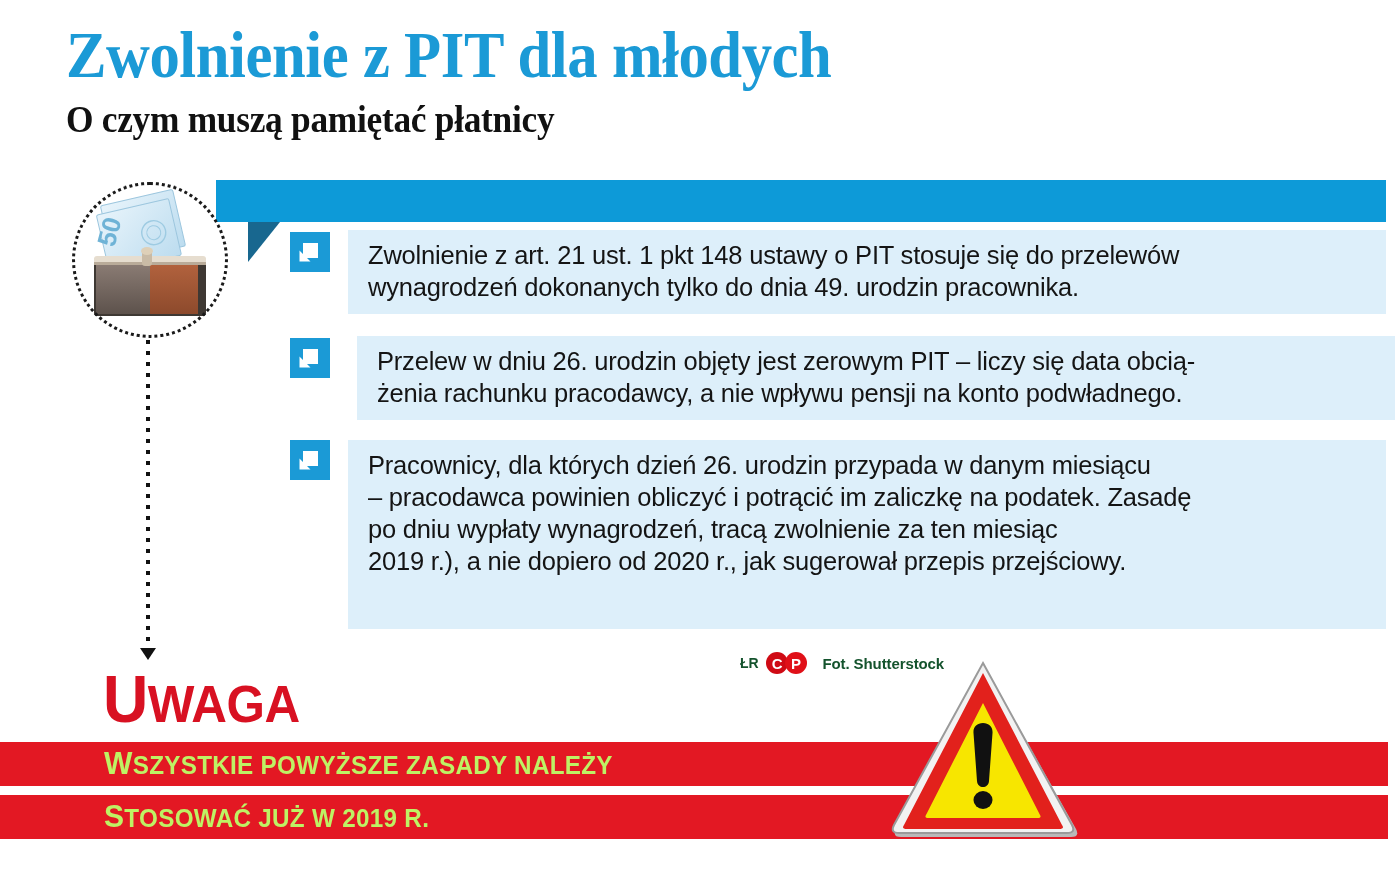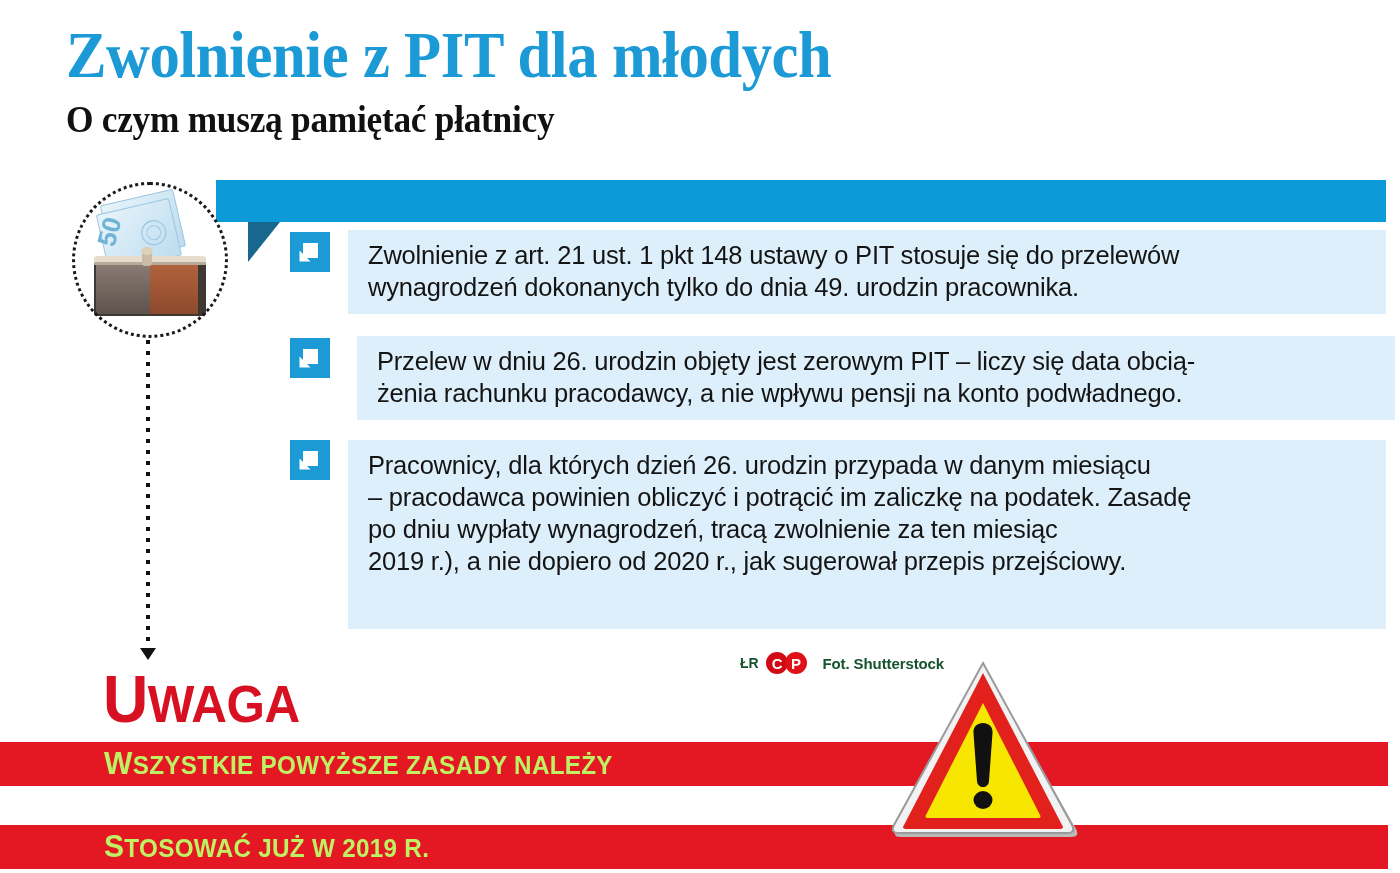--- a/index.html
+++ b/index.html
@@ -193,21 +193,21 @@
     color: #bef264;
     font-family: "Liberation Sans", sans-serif;
     font-weight: bold;
     letter-spacing: 0.3px;
     display: flex;
     align-items: center;
     box-sizing: border-box;
     white-space: nowrap;
   }
   #redbar-1 { top: 742px; height: 44px; padding-left: 104px; }
-  #redbar-2 { top: 825px; height: 44px; padding-left: 104px; }
+  #redbar-2 { top: 795px; height: 44px; padding-left: 104px; }
   .redbar .bar-big { font-size: 31px; }
   .redbar .bar-small { font-size: 25px; }
   .redbar .txt { transform: scaleX(0.97); transform-origin: left center; }
 
   
   .warning-sign {
     position: absolute;
     left: 888px;
     top: 655px;
     width: 190px;

